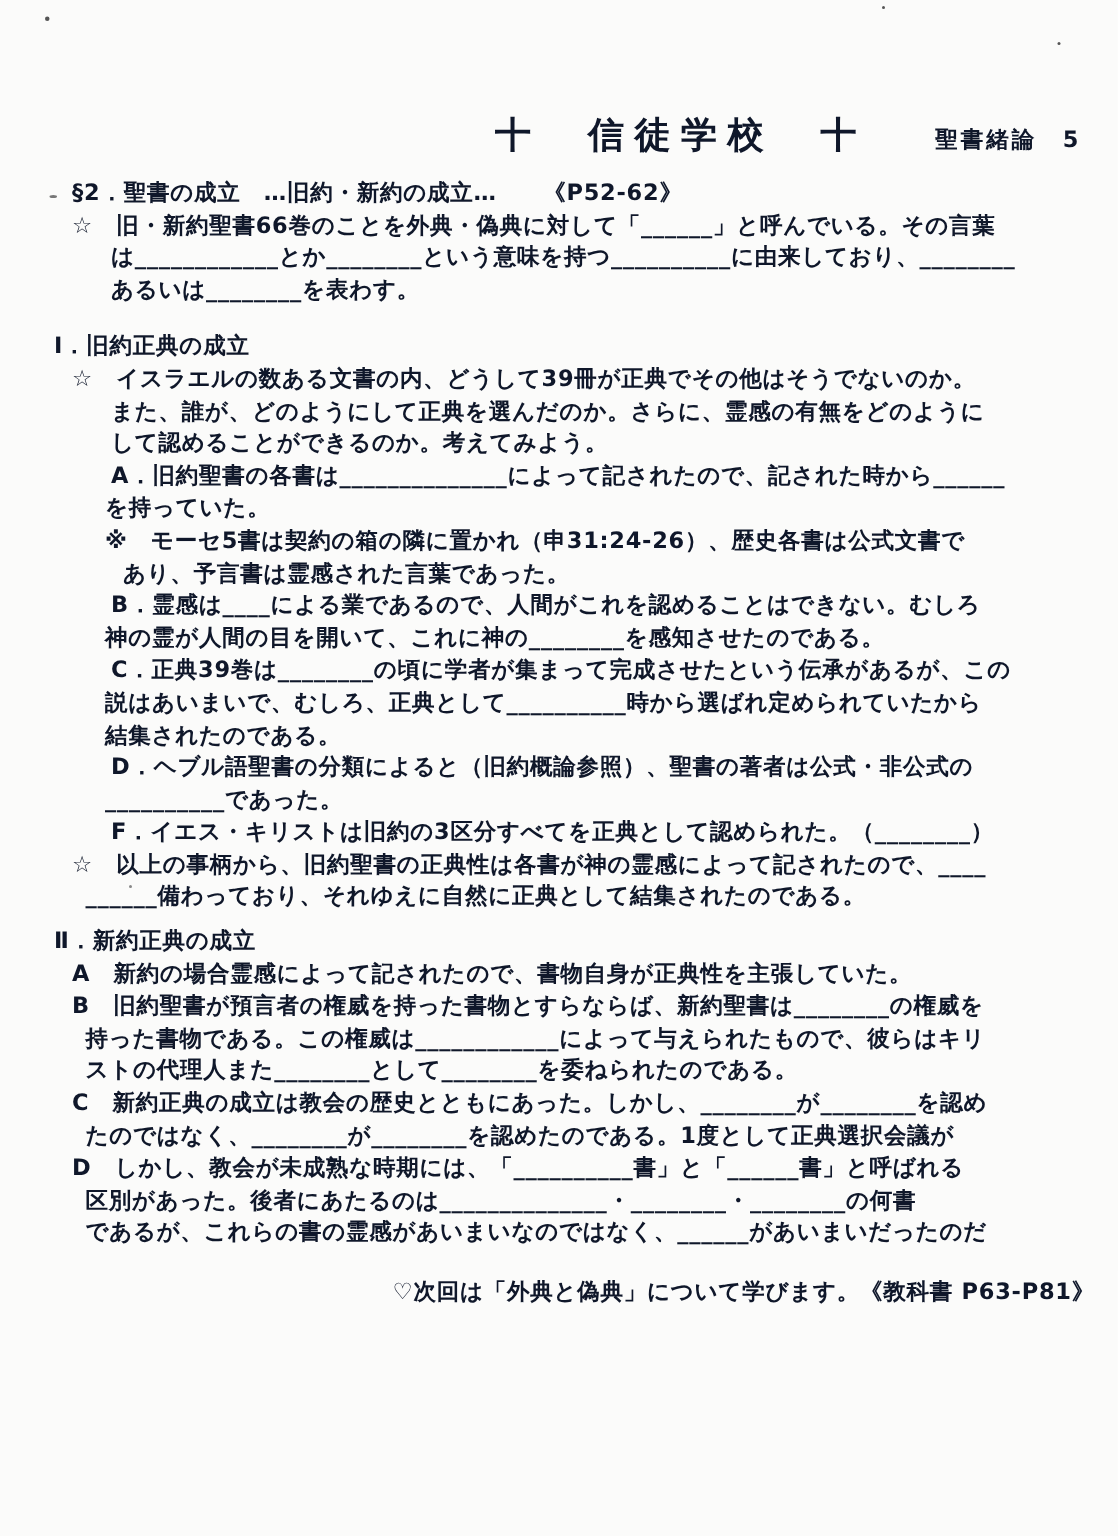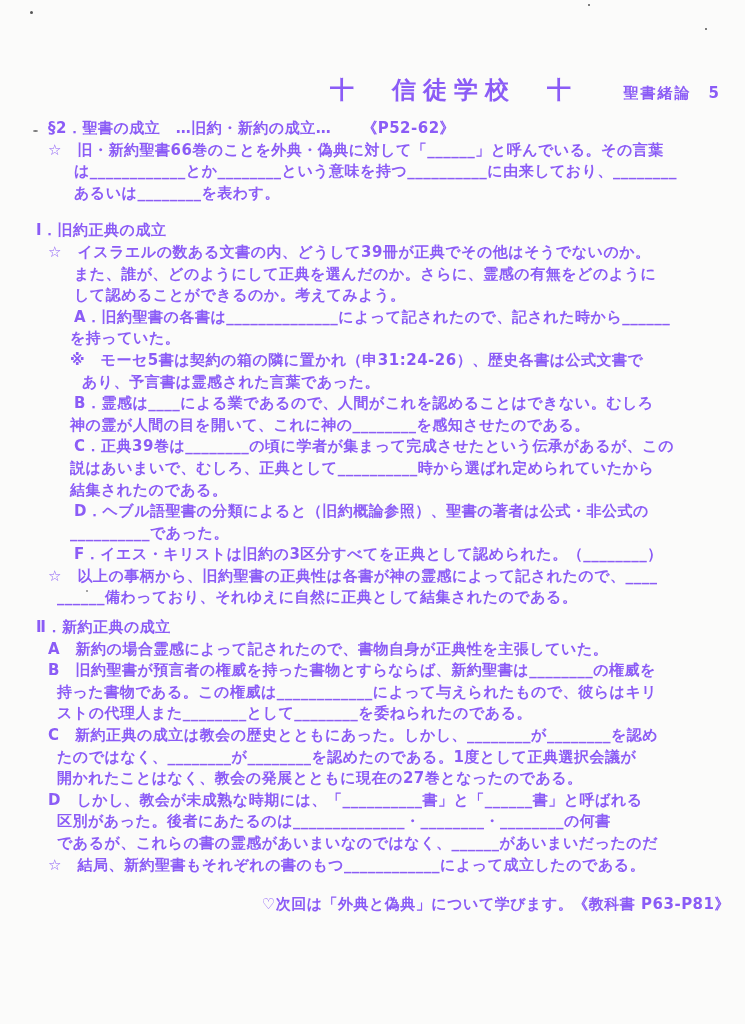--- a/index.html
+++ b/index.html
@@ -2,21 +2,21 @@
 <html><head>
 <meta charset="utf-8">
 <style>
   html,body{margin:0;padding:0;}
   .page{
     position:relative;
     width:745px;height:1024px;
     background:#fbfbfa;
     overflow:hidden;
     font-family:"DejaVu Sans","Liberation Sans",sans-serif;
-    color:#8b5cf6;
+    color:#0f172a;
   }
   .header-title{
     position:absolute;left:330px;top:74px;
     font-size:24px;font-weight:bold;letter-spacing:7px;
     white-space:nowrap;
   }
   .header-pagelabel{
     position:absolute;right:24px;top:84px;
     font-size:15px;font-weight:bold;letter-spacing:2px;
     white-space:nowrap;
@@ -80,20 +80,18 @@
       <div class="line ind3">F．イエス・キリストは旧約の3区分すべてを正典として認められた。（________）</div>
       <div class="line ind1">☆　以上の事柄から、旧約聖書の正典性は各書が神の霊感によって記されたので、____</div>
       <div class="line ind2">______備わっており、それゆえに自然に正典として結集されたのである。</div>
       <div class="line ind0" style="margin-top: 8px;">Ⅱ．新約正典の成立</div>
       <div class="line ind1">A　新約の場合霊感によって記されたので、書物自身が正典性を主張していた。</div>
       <div class="line ind1">B　旧約聖書が預言者の権威を持った書物とすらならば、新約聖書は________の権威を</div>
       <div class="line ind2">持った書物である。この権威は____________によって与えられたもので、彼らはキリ</div>
       <div class="line ind2">ストの代理人また________として________を委ねられたのである。</div>
       <div class="line ind1">C　新約正典の成立は教会の歴史とともにあった。しかし、________が________を認め</div>
       <div class="line ind2">たのではなく、________が________を認めたのである。1度として正典選択会議が</div>
-      <div class="line ind2">開かれたことはなく、教会の発展とともに現在の27巻となったのである。</div>
       <div class="line ind1">D　しかし、教会が未成熟な時期には、「__________書」と「______書」と呼ばれる</div>
       <div class="line ind2">区別があった。後者にあたるのは______________・________・________の何書</div>
       <div class="line ind2">であるが、これらの書の霊感があいまいなのではなく、______があいまいだったのだ</div>
-      <div class="line ind1">☆　結局、新約聖書もそれぞれの書のもつ____________によって成立したのである。</div>
       <div class="line ind6" style="margin-top: 18px; text-align: right;">♡次回は「外典と偽典」について学びます。《教科書 P63-P81》</div>
     </div>
 </div>
 
 </body></html>

